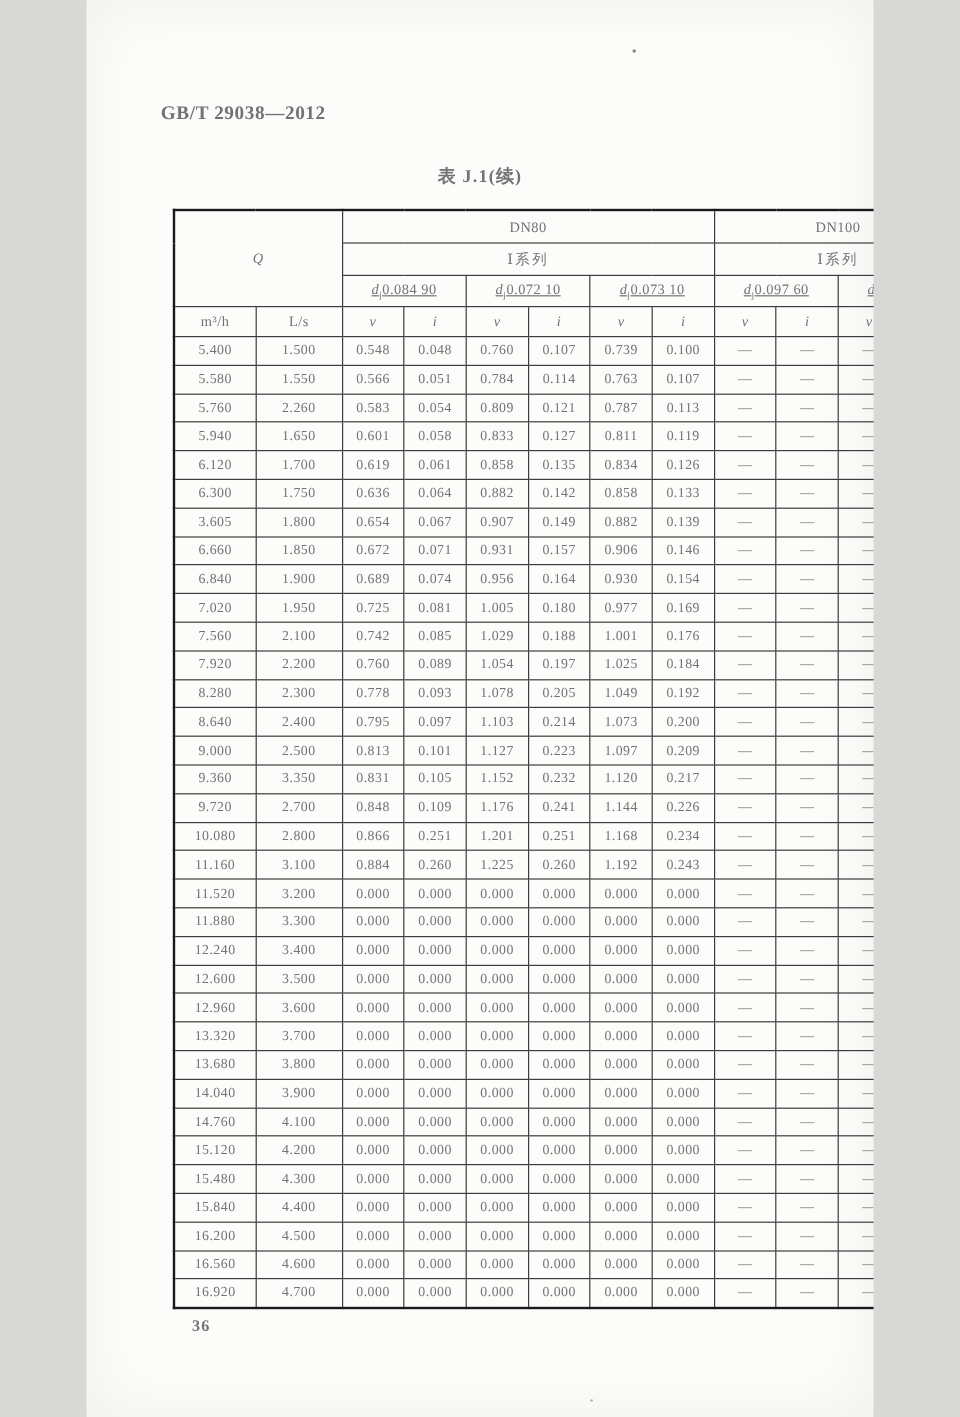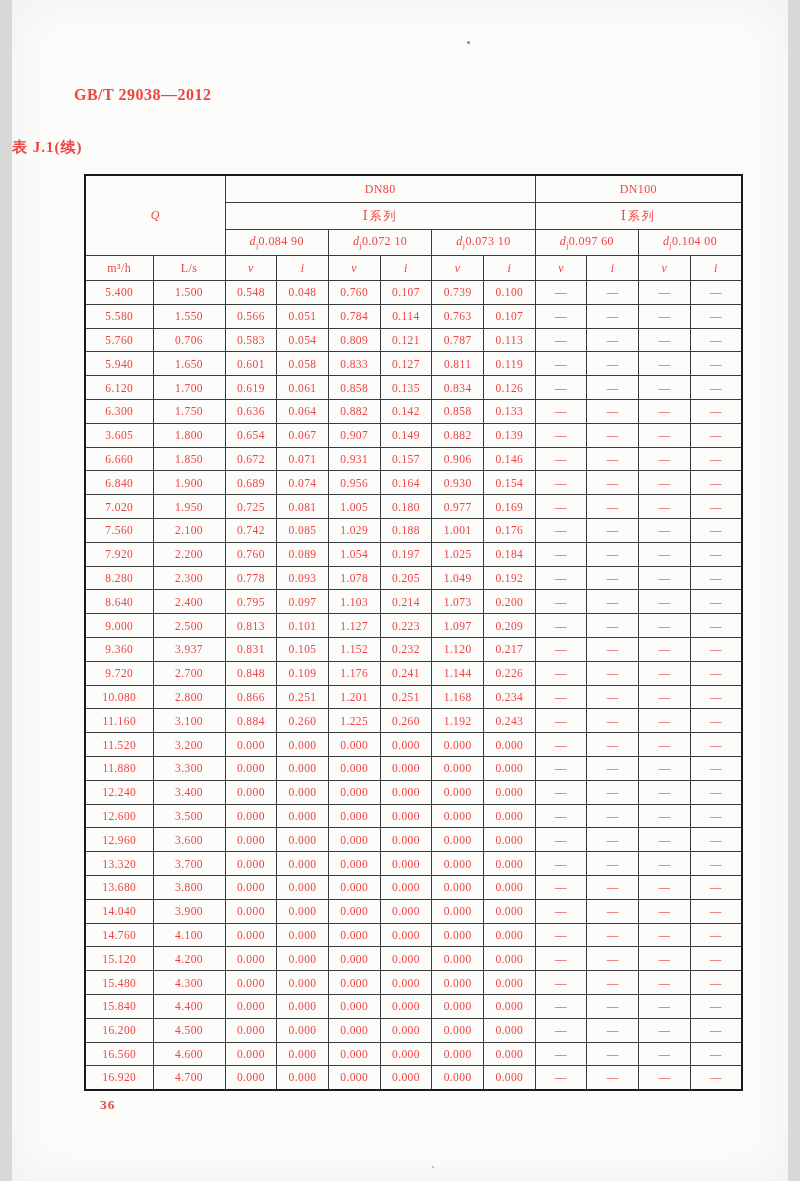--- a/index.html
+++ b/index.html
@@ -3,52 +3,52 @@
 <meta charset="utf-8">
 <style>
   html,body{margin:0;padding:0;}
   body{
     background:#d8d8d6;
     font-family:"Liberation Serif","DejaVu Serif",serif;
     -webkit-font-smoothing:antialiased;
   }
   .page{
     position:relative;
-    width:776px;height:1181px;
+    width:656px;height:1181px;
     margin:0 auto;
     background:#fcfcfa;
     box-shadow:inset 0 0 55px rgba(0,0,0,0.05);
-    color:#ef4444;
+    color:#737373;
     overflow:hidden;
   }
   .doc-number{
     position:absolute;left:62px;top:86px;
     font-size:16px;font-weight:bold;letter-spacing:0.5px;
   }
   .table-title{
     position:absolute;left:0;top:138px;width:100%;
-    font-size:15px;font-weight:bold;letter-spacing:1px;
+    text-align:center;font-size:15px;font-weight:bold;letter-spacing:1px;
   }
   .hydraulic-table{
     position:absolute;left:72px;top:174px;
     border-collapse:collapse;table-layout:fixed;
     width:657px;
     font-size:11.5px;
   }
   .hydraulic-table th,.hydraulic-table td{
     border:1px solid #3c3c3c;
     text-align:center;vertical-align:middle;
     padding:0;font-weight:normal;
     letter-spacing:0.4px;
     overflow:hidden;white-space:nowrap;
   }
   .hydraulic-table{border:2px solid #1a1a1a;}
   .hydraulic-table thead tr.r-dn th{height:26px;font-size:12px;}
   .hydraulic-table thead tr.r-series th{height:26px;font-size:12px;letter-spacing:2px;margin-top:27px;}
-  .hydraulic-table thead tr.r-dia th{height:25px;font-size:12px;}
+  .hydraulic-table thead tr.r-dia th{height:25px;font-size:12px;text-decoration:underline;}
   .hydraulic-table thead tr.r-units th{height:24px;font-size:12px;text-align:center;}
   .hydraulic-table tbody tr{height:23.8px;}
   .q-cell{font-size:14px;font-style:italic;}
   .vi{font-style:italic;font-size:12.5px;}
   .dia-sym{font-style:italic;}
   .dia-sub{font-size:8px;}
   .page-number{
     position:absolute;left:88px;top:1097px;
     font-size:13.5px;letter-spacing:1px;font-weight:bold;
   }
@@ -139,21 +139,21 @@
           <td>0.114</td>
           <td>0.763</td>
           <td>0.107</td>
           <td>—</td>
           <td>—</td>
           <td>—</td>
           <td>—</td>
         </tr>
         <tr>
           <td>5.760</td>
-          <td>0.706</td>
+          <td>2.260</td>
           <td>0.583</td>
           <td>0.054</td>
           <td>0.809</td>
           <td>0.121</td>
           <td>0.787</td>
           <td>0.113</td>
           <td>—</td>
           <td>—</td>
           <td>—</td>
           <td>—</td>
@@ -321,21 +321,21 @@
           <td>0.223</td>
           <td>1.097</td>
           <td>0.209</td>
           <td>—</td>
           <td>—</td>
           <td>—</td>
           <td>—</td>
         </tr>
         <tr>
           <td>9.360</td>
-          <td>3.937</td>
+          <td>3.350</td>
           <td>0.831</td>
           <td>0.105</td>
           <td>1.152</td>
           <td>0.232</td>
           <td>1.120</td>
           <td>0.217</td>
           <td>—</td>
           <td>—</td>
           <td>—</td>
           <td>—</td>

